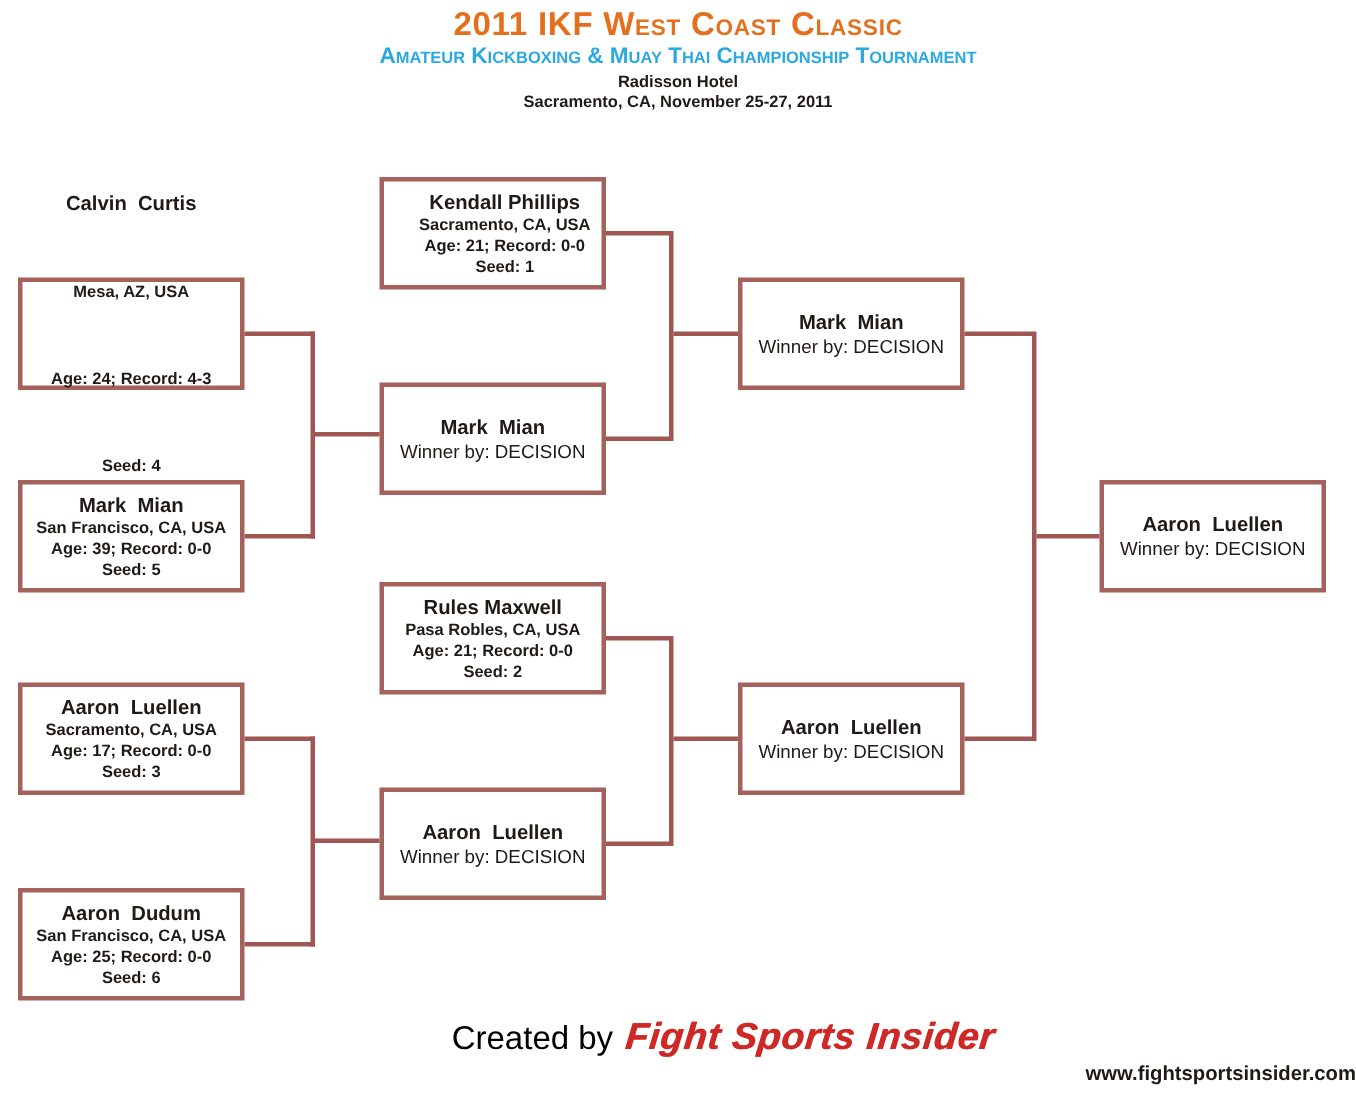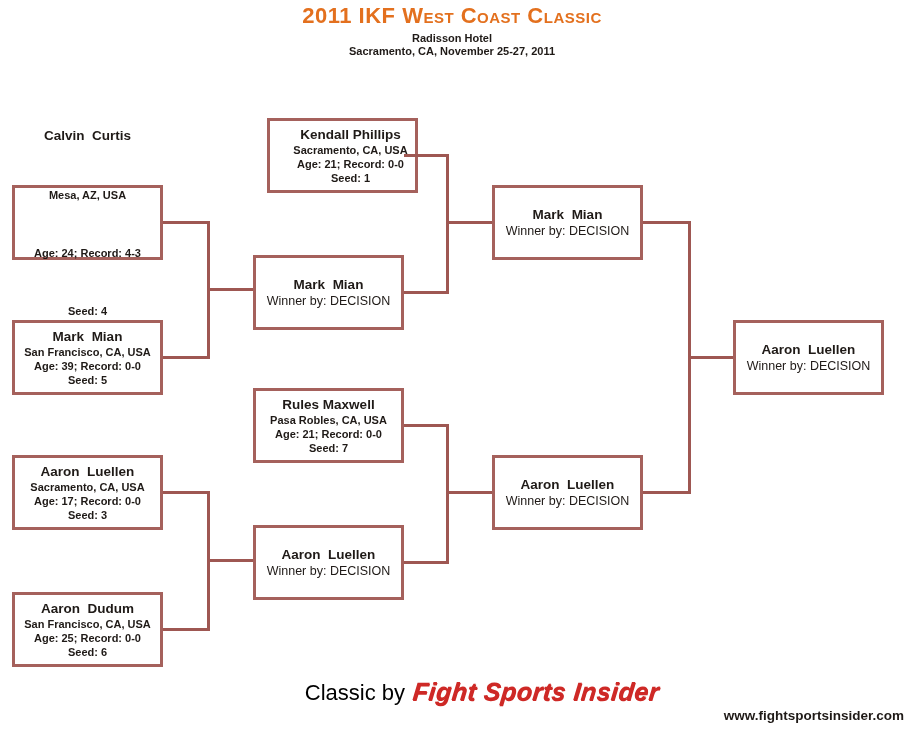--- a/index.html
+++ b/index.html
@@ -57,25 +57,26 @@
     font-size:13.5px; font-weight:bold; color:#1f1a17;
   }
 </style>
 </head>
 <body>
 
 <div class="page">
 
   <div class="header">
     <div class="title">2011 IKF West Coast Classic</div>
+    <div class="subtitle">Amateur Kickboxing &amp; Muay Thai Championship Tournament</div>
     <div class="venue">Radisson Hotel</div>
     <div class="eventdate">Sacramento, CA, November 25-27, 2011</div>
   </div>
 
-  <div class="box" style="left:267px; top:118px;padding-left:16px;">
+  <div class="box" style="left:253px; top:118px;padding-left:16px;">
     <div class="bname">Kendall Phillips</div>
     <div class="bline">Sacramento, CA, USA</div>
     <div class="bline">Age: 21; Record: 0-0</div>
     <div class="bline">Seed: 1</div>
   </div>
 
   <div class="box" style="left:12px; top:185px;gap:44px;">
     <div class="bname">Calvin  Curtis</div>
     <div class="bline">Mesa, AZ, USA</div>
     <div class="bline">Age: 24; Record: 4-3</div>
@@ -86,21 +87,21 @@
     <div class="bname">Mark  Mian</div>
     <div class="bline">San Francisco, CA, USA</div>
     <div class="bline">Age: 39; Record: 0-0</div>
     <div class="bline">Seed: 5</div>
   </div>
 
   <div class="box" style="left:253px; top:388px;">
     <div class="bname">Rules Maxwell</div>
     <div class="bline">Pasa Robles, CA, USA</div>
     <div class="bline">Age: 21; Record: 0-0</div>
-    <div class="bline">Seed: 7</div>
+    <div class="bline">Seed: 2</div>
   </div>
 
   <div class="box" style="left:12px; top:455px;">
     <div class="bname">Aaron  Luellen</div>
     <div class="bline">Sacramento, CA, USA</div>
     <div class="bline">Age: 17; Record: 0-0</div>
     <div class="bline">Seed: 3</div>
   </div>
 
   <div class="box" style="left:12px; top:592px;">
@@ -153,16 +154,16 @@
   <div class="hline" style="left:404px; top:424px; width:42px;"></div>
   <div class="hline" style="left:404px; top:561px; width:42px;"></div>
   <div class="vline" style="left:446px; top:424px; height:140px;"></div>
   <div class="hline" style="left:449px; top:491px; width:43px;"></div>
 
   <div class="hline" style="left:643px; top:221px; width:45px;"></div>
   <div class="hline" style="left:643px; top:491px; width:45px;"></div>
   <div class="vline" style="left:688px; top:221px; height:273px;"></div>
   <div class="hline" style="left:691px; top:356px; width:42px;"></div>
 
-  <div class="credit"><span>Classic by</span><span class="logo">Fight Sports Insider</span></div>
+  <div class="credit"><span>Created by</span><span class="logo">Fight Sports Insider</span></div>
   <div class="website">www.fightsportsinsider.com</div>
 
 </div>
 
 </body></html>

